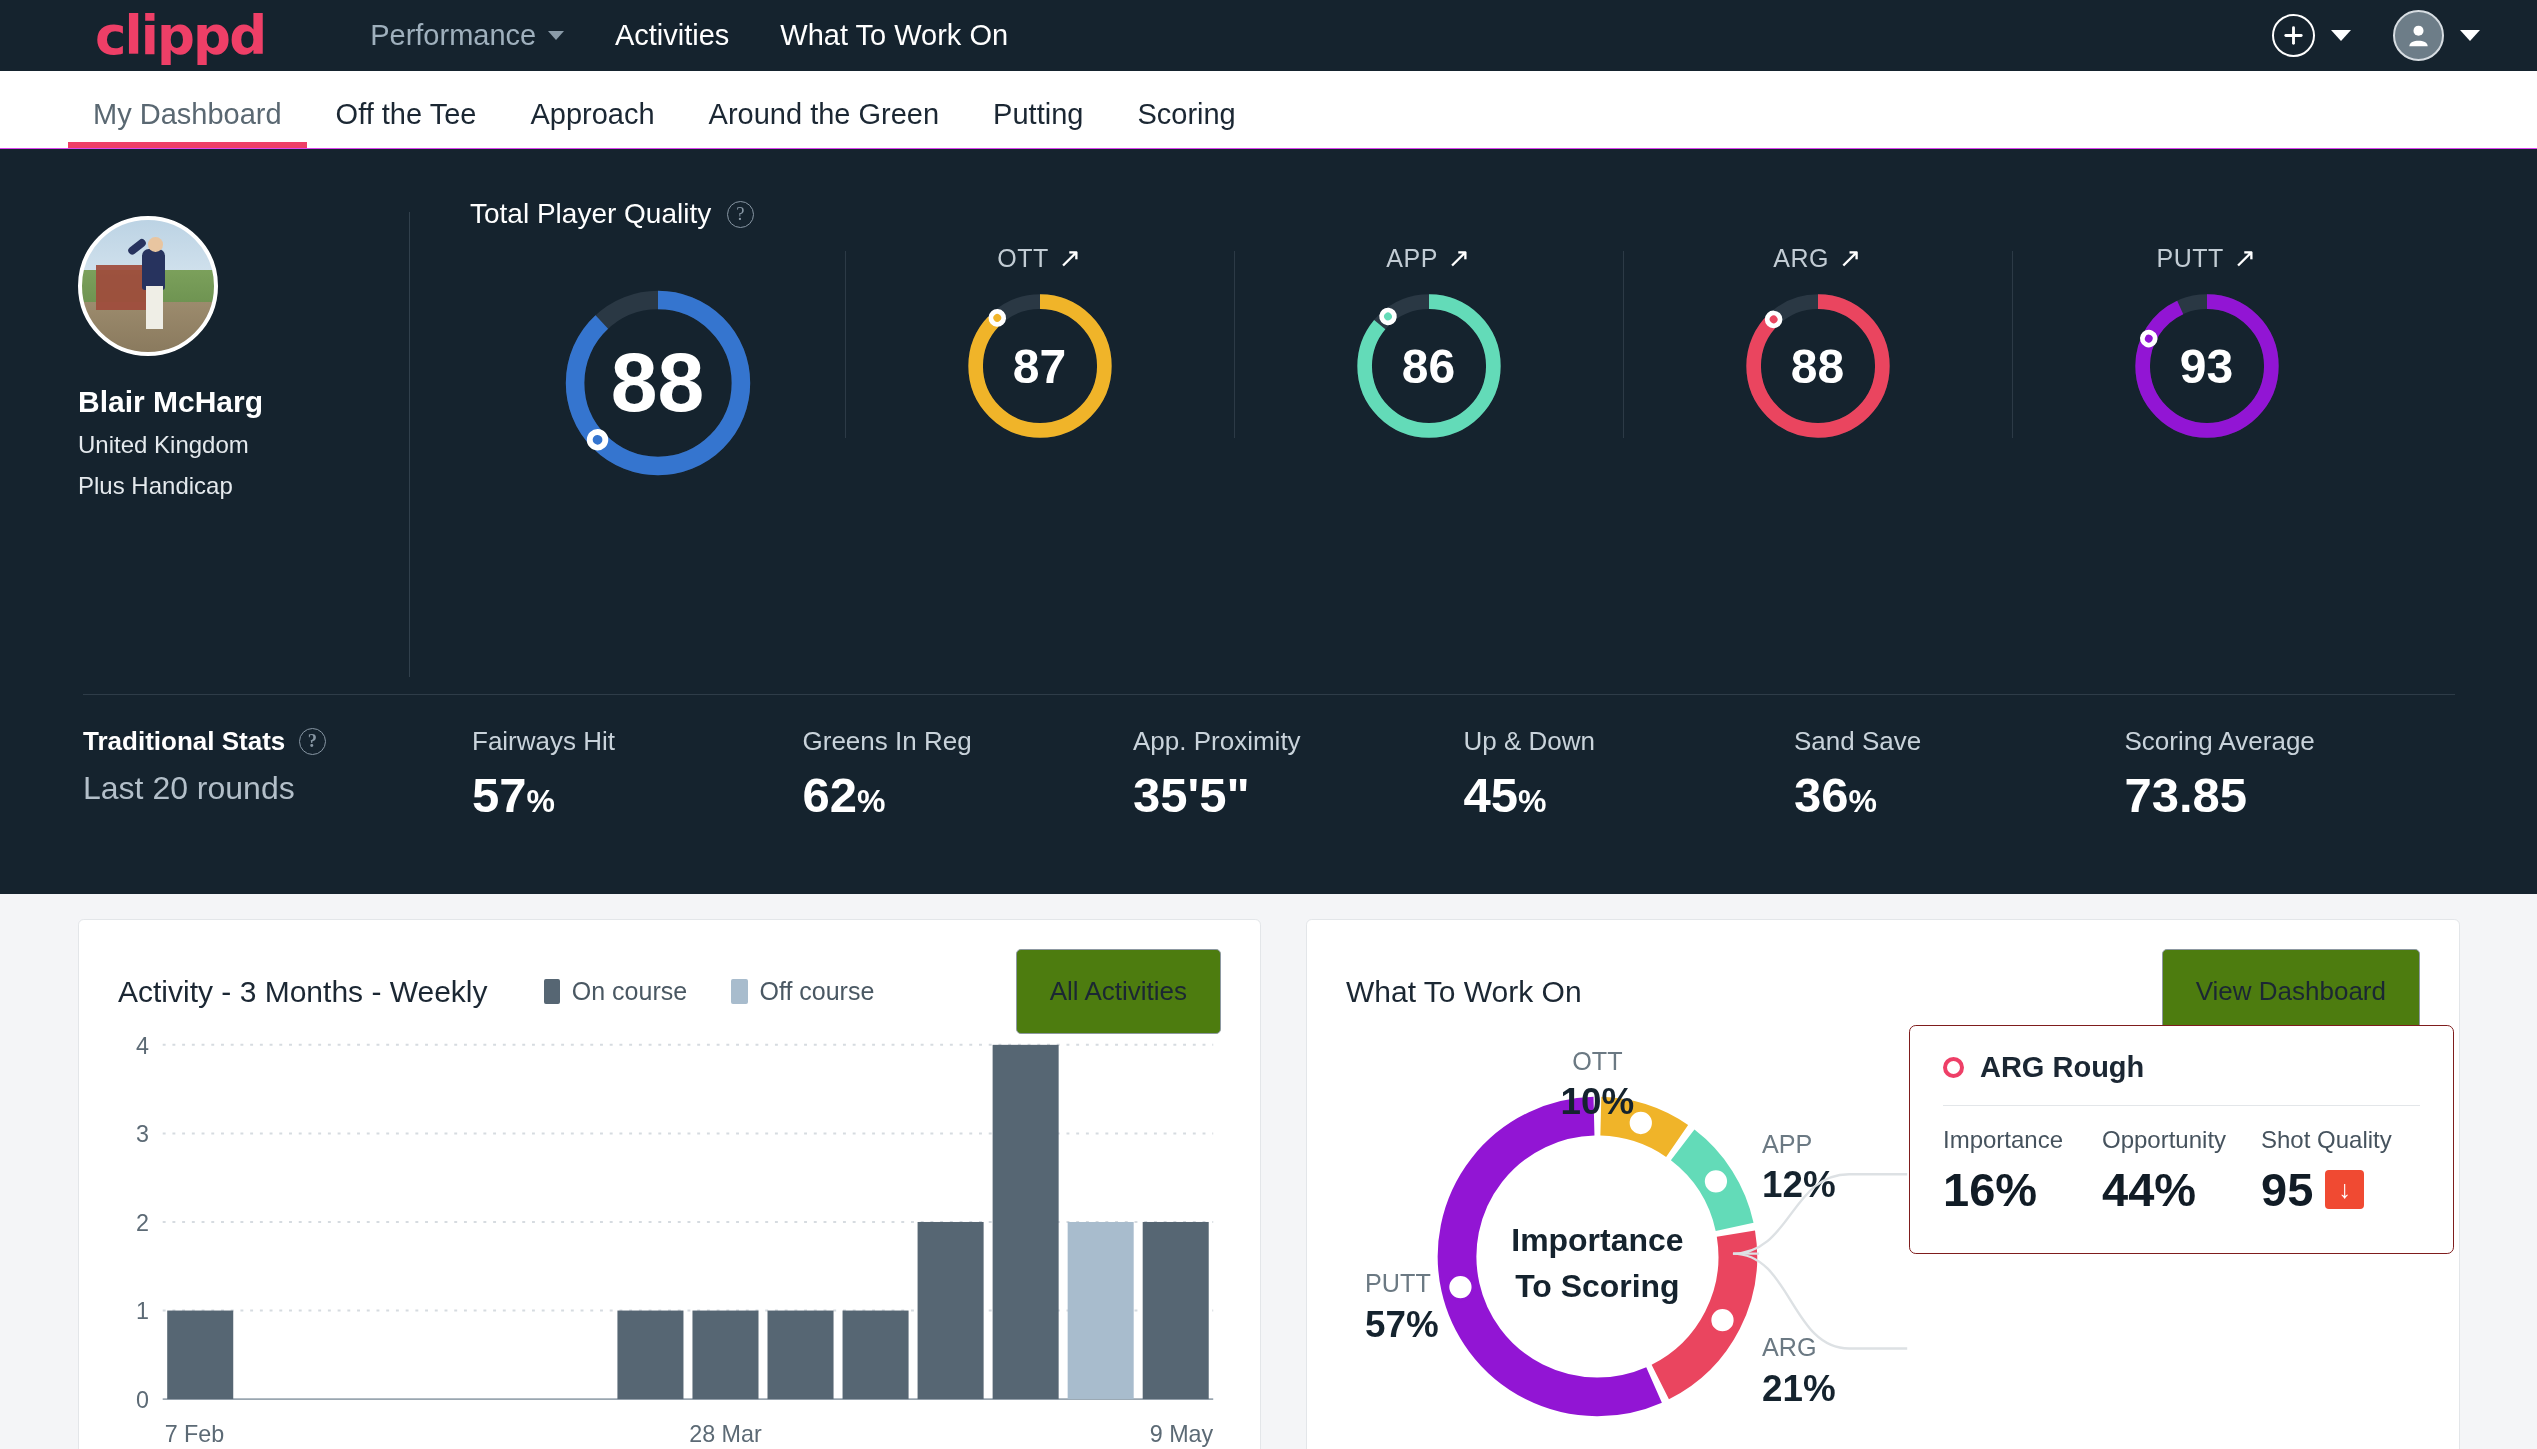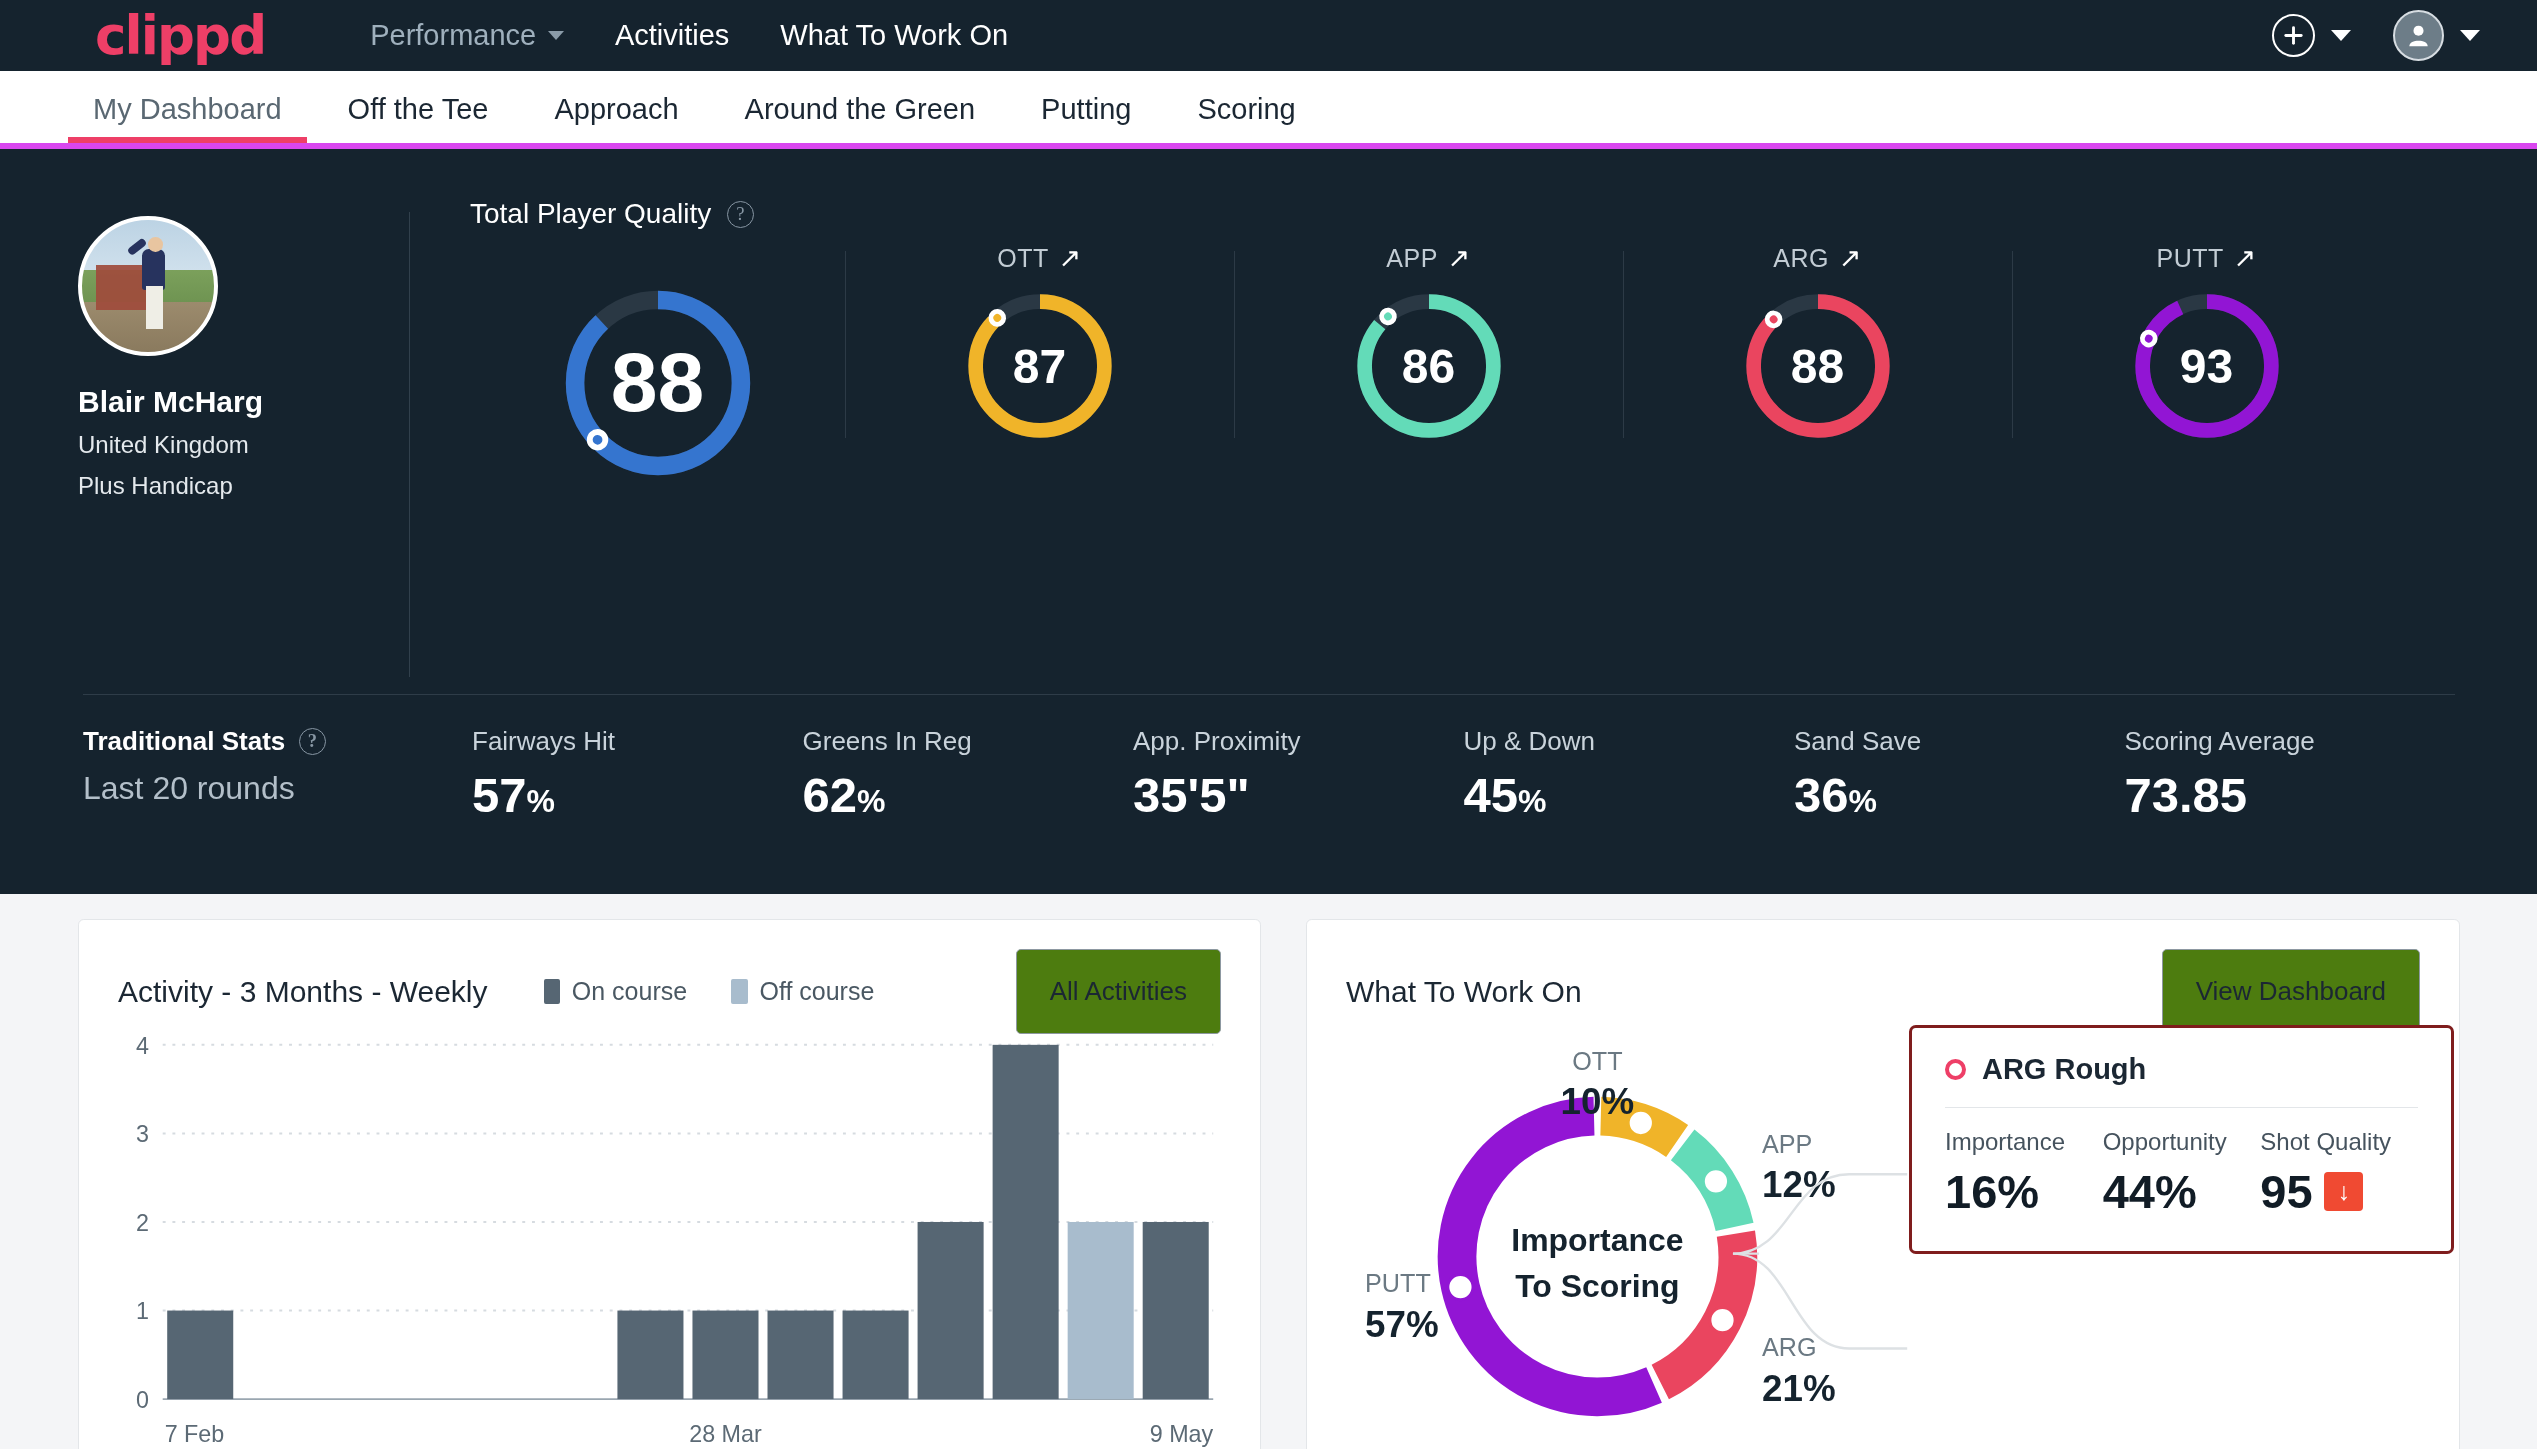--- a/index.html
+++ b/index.html
@@ -40,22 +40,22 @@
     width:51px;height:51px;border-radius:50%;
     border:2.9px solid #d7dde2; background:#6d7d88;
     display:flex;align-items:center;justify-content:center;
   }
   .chev-sm { width:0;height:0;border-left:10.7px solid transparent;border-right:10.7px solid transparent;border-top:11.7px solid #fff; }
 
   
   .tabbar {
     height:78px; background:#ffffff;
     display:flex; align-items:flex-end;
-    padding-left:68px; gap:16px;
-    border-bottom:6px solid #d946ef;
+    padding-left:68px; gap:4px;
+    border-bottom:1px solid #d946ef;
   }
   .tab {
     font-size:29px; color:#1b2733;
     padding:0 25px 17.5px 25px; cursor:pointer;
     position:relative; white-space:nowrap;
   }
   .tab.active { color:#5a6872; }
   .tab.active:after {
     content:""; position:absolute; left:0; right:0; bottom:0;
     height:5.8px; background:#ee3f67;
@@ -167,21 +167,21 @@
   .chartbox { position:absolute; left:39px; right:39px; top:115px; bottom:25px; }
   .chart-svg { width:100%; height:100%; display:block; }
 
   
   .donut-area { position:absolute; left:0; right:0; top:109px; bottom:0; }
   .donut-svg { width:100%; height:100%; display:block; }
 
   .tooltip-card {
     position:absolute; left:602px; top:105px;
     width:545px; height:229px;
-    background:#fff; border:3px solid #7f1d1d; border-radius:6.8px;
+    background:#fff; border:1px solid #7f1d1d; border-radius:6.8px;
     padding:25px 33px;
   }
   .tt-head { display:flex; align-items:center; gap:15.6px; }
   .tt-ring { width:21.4px;height:21.4px;border-radius:50%;border:4.9px solid #ee3f67; }
   .tt-title { font-size:29px; color:#1b2733; font-weight:bold; }
   .tt-hr { height:1px; background:#e3e6e9; margin:21.4px 0 19.5px 0; }
   .tt-cols { display:flex; }
   .tt-col { flex:1; }
   .tt-name { font-size:24px; color:#46535e; }
   .tt-val { font-size:47px; font-weight:bold; color:#111c26; margin-top:7.8px; display:flex; align-items:center; gap:11.7px;}

